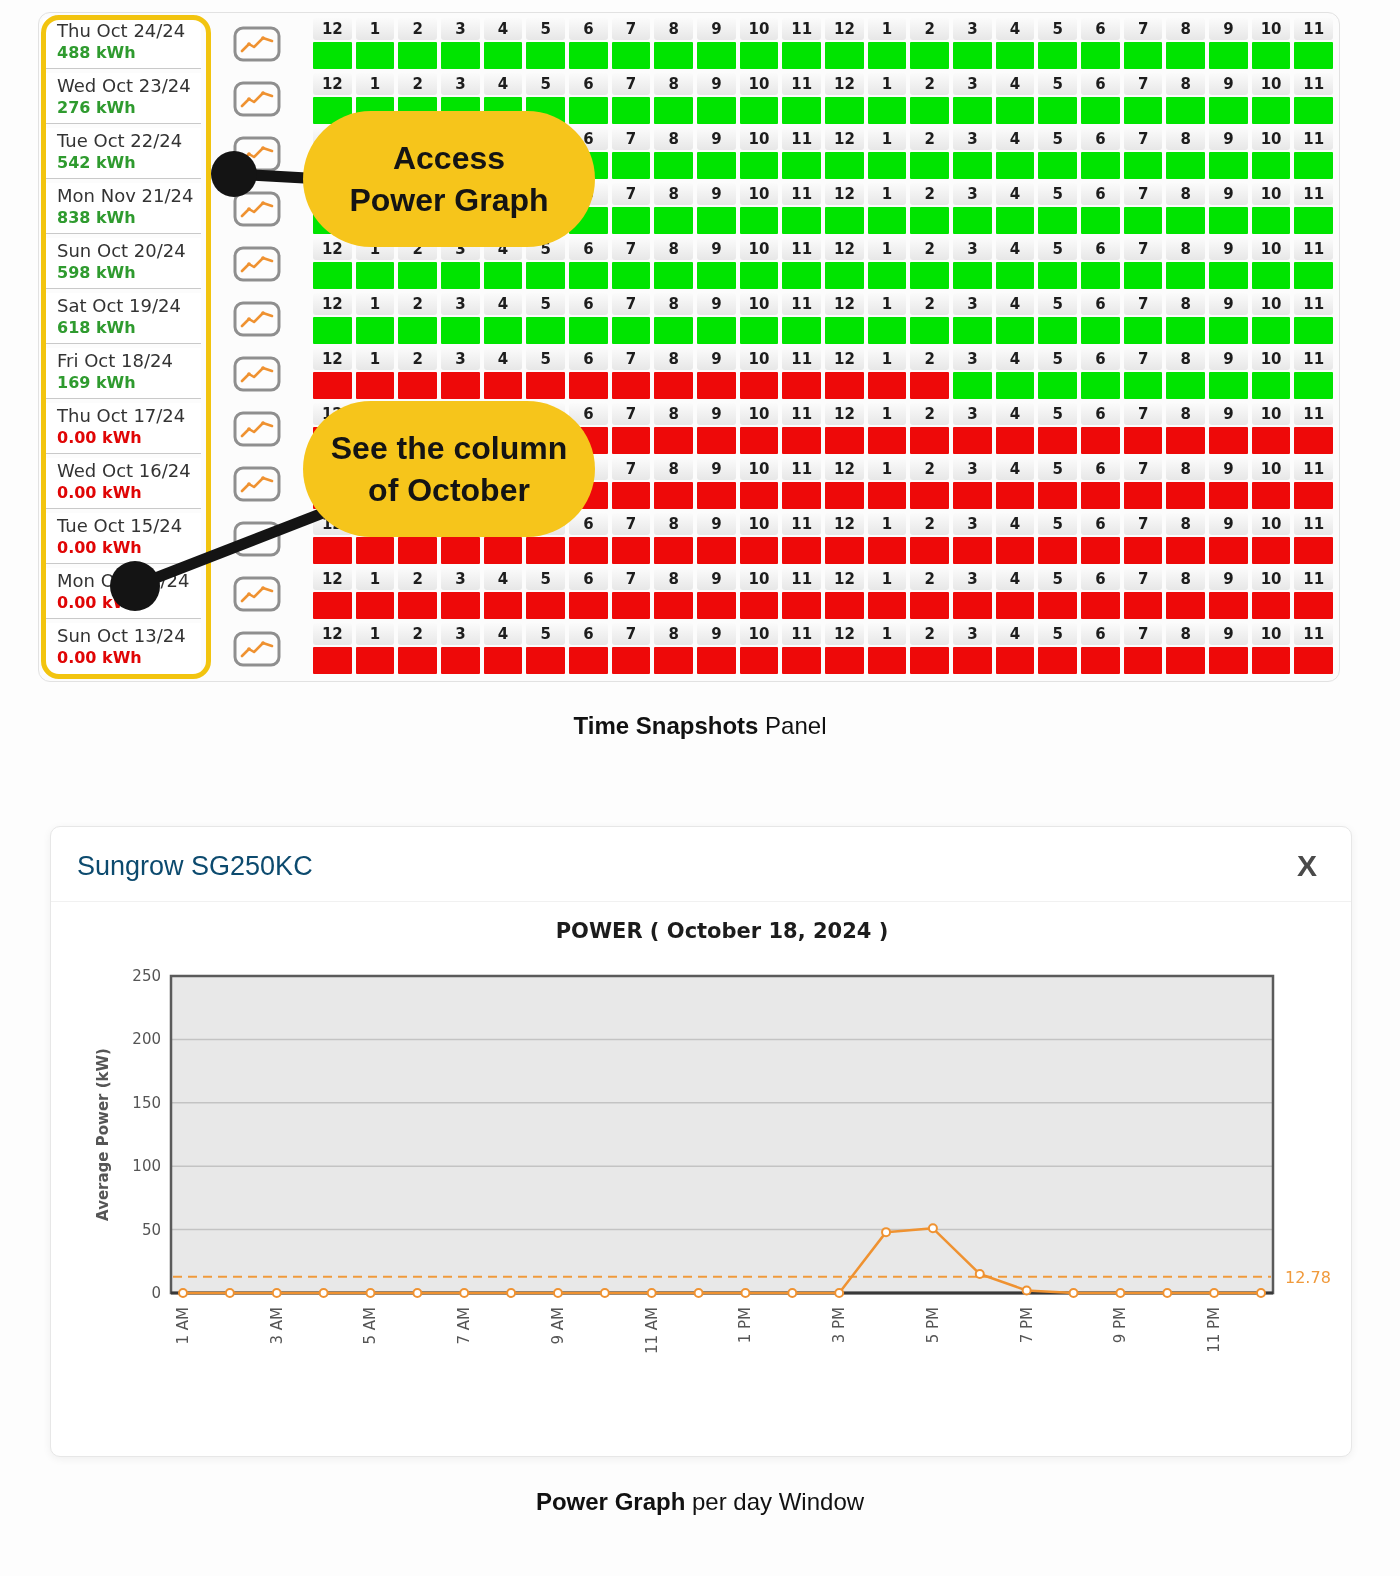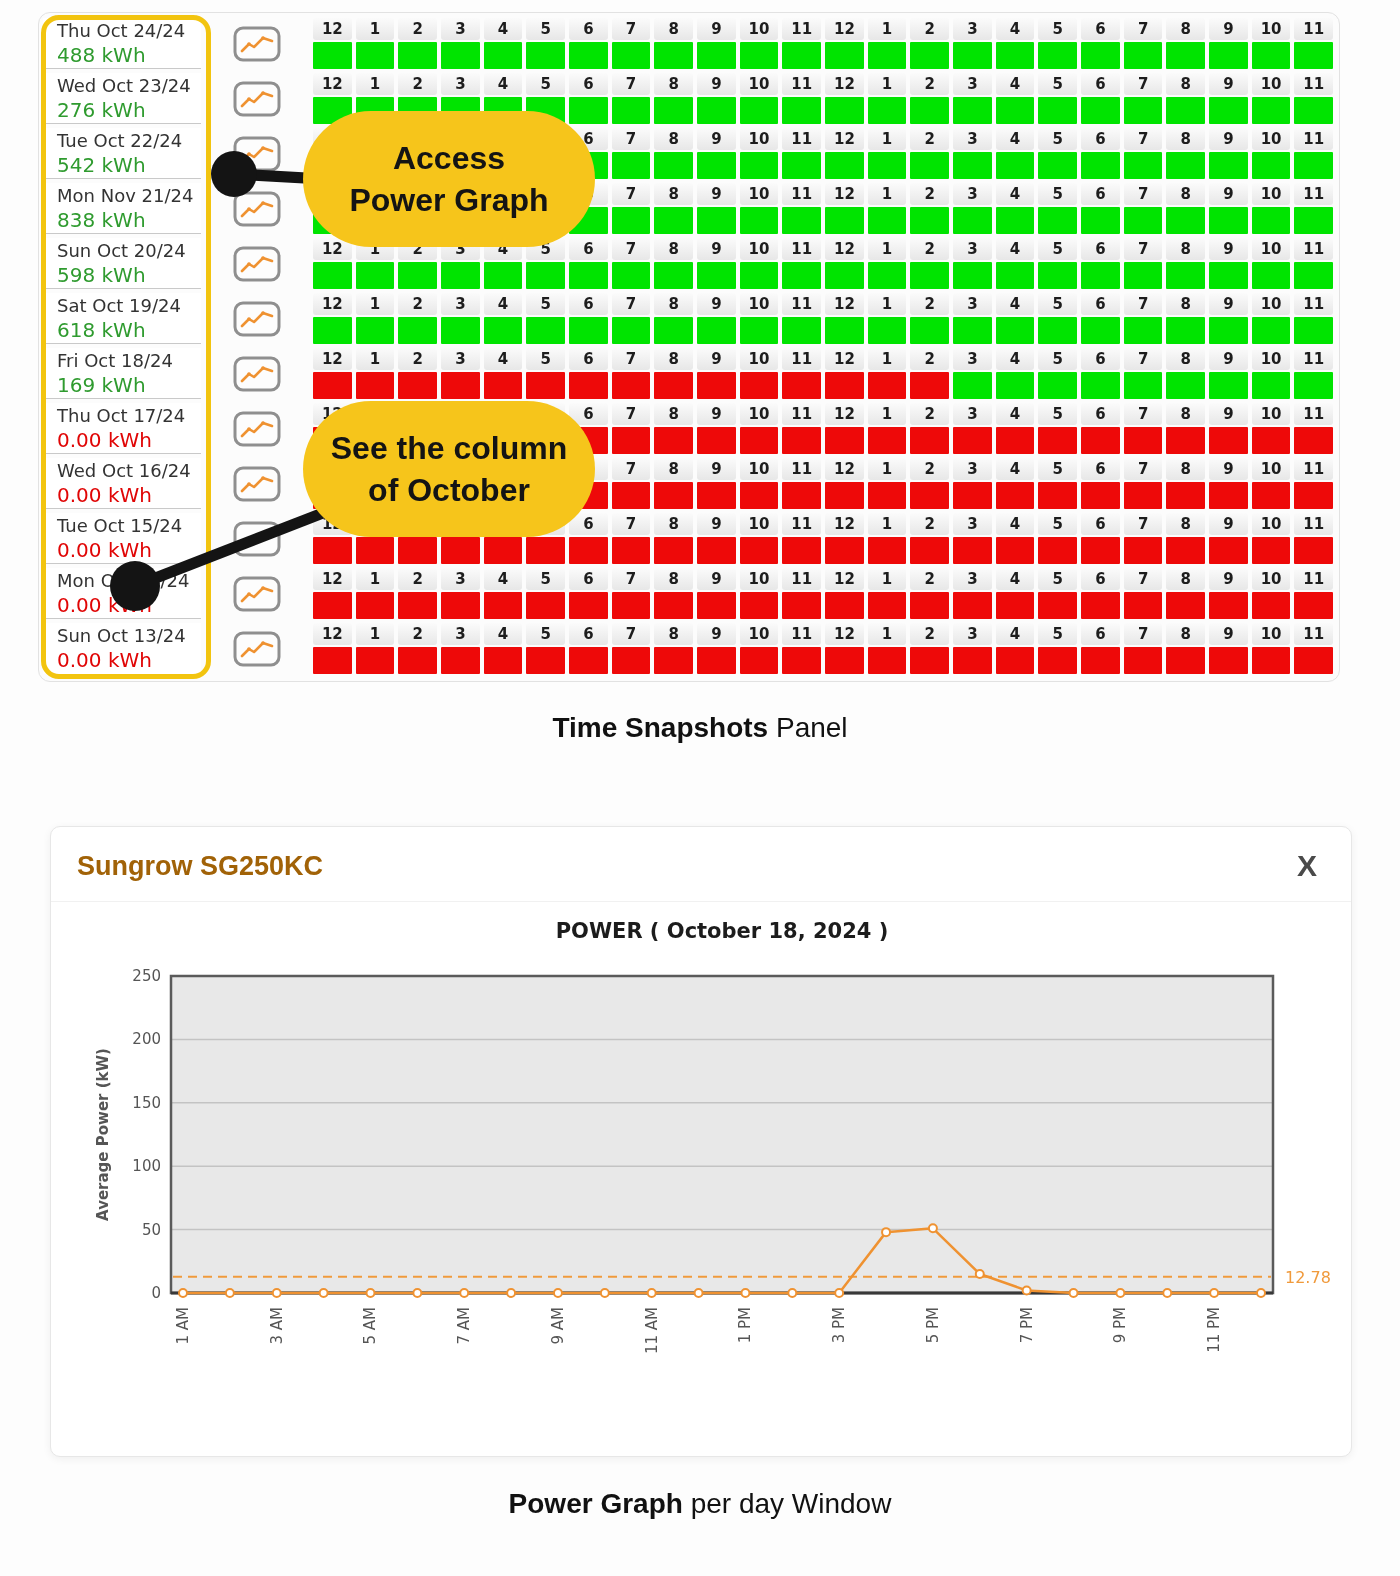--- a/index.html
+++ b/index.html
@@ -15,21 +15,21 @@
   }
   .ts-rows{position:relative;z-index:1;}
   .ts-row{display:flex;align-items:stretch;height:51px;margin-bottom:4px;gap:28px;}
   .date-cell{
     flex:0 0 158px;box-sizing:border-box;padding:2px 0 0 14px;
     border-bottom:1px solid #c9c9c9;background:#fff;cursor:pointer;
     font-family:"DejaVu Sans",sans-serif;
   }
   .ts-row:last-child .date-cell{border-bottom:none;}
   .date-label{font-size:18px;color:#333;line-height:1.25;}
-  .kwh-label{font-size:20px;line-height:1.25;}
+  .kwh-label{font-size:16px;line-height:1.25;font-weight:bold;}
   .kwh-green{color:#2f9b2f;}
   .kwh-red{color:#e00505;}
   .icon-cell{flex:0 0 56px;display:flex;align-items:center;justify-content:center;}
   .graph-btn{width:48px;height:36px;padding:0;border:none;background:transparent;cursor:pointer;}
   .graph-btn svg{display:block;width:48px;height:36px;}
   .hours{flex:1;display:flex;gap:4px;}
   .hour-col{flex:1;display:flex;flex-direction:column;gap:2px;min-width:0;}
   .hour-label{
     height:22px;line-height:22px;text-align:center;border-radius:3px;
     font-family:"DejaVu Sans",sans-serif;font-weight:bold;font-size:15px;color:#1d1d1d;
@@ -45,35 +45,35 @@
   }
   .connectors{position:absolute;left:0;top:0;width:100%;height:100%;pointer-events:none;z-index:6;}
   .bubble{
     position:absolute;width:292px;border-radius:70px;z-index:7;
     background:var(--bubble-yellow,#f6c51b);color:#141414;
     font-weight:bold;font-size:32px;line-height:1.32;text-align:center;padding:26px 0;
   }
   #bubble-access{left:264px;top:98px;}
   #bubble-powers{left:264px;top:388px;}
   
-  .caption{position:absolute;left:0;width:100%;text-align:center;font-size:28px;color:#111;}
+  .caption{position:absolute;left:0;width:100%;text-align:center;font-size:24px;color:#111;}
   #caption-top{top:712px;}
   #caption-bottom{top:1488px;}
   .caption .bold{font-weight:bold;}
   
   .pg-card{
     position:absolute;left:50px;top:826px;width:1302px;height:631px;box-sizing:border-box;
     background:#fff;border:1px solid #e7e7e7;border-radius:10px;
     box-shadow:0 2px 8px rgba(0,0,0,.06);
   }
   .pg-header{
     display:flex;justify-content:space-between;align-items:center;
     padding:22px 34px 18px 26px;border-bottom:1px solid #f1f1f1;
   }
-  .pg-title{font-size:27px;font-weight:bold;color:#a16207;}
+  .pg-title{font-size:27px;font-weight:normal;color:#0c4a6e;}
   .pg-close{font-size:30px;font-weight:bold;color:#4a4a4a;background:none;border:none;cursor:pointer;
     font-family:"Liberation Sans",sans-serif;padding:0;}
   .chart-wrap{position:relative;width:1302px;height:520px;}
   .chart-wrap svg{display:block;font-family:"DejaVu Sans",sans-serif;}
 </style>
 </head>
 <body>
 
 <div class="ts-panel">
   <div class="ts-rows">

